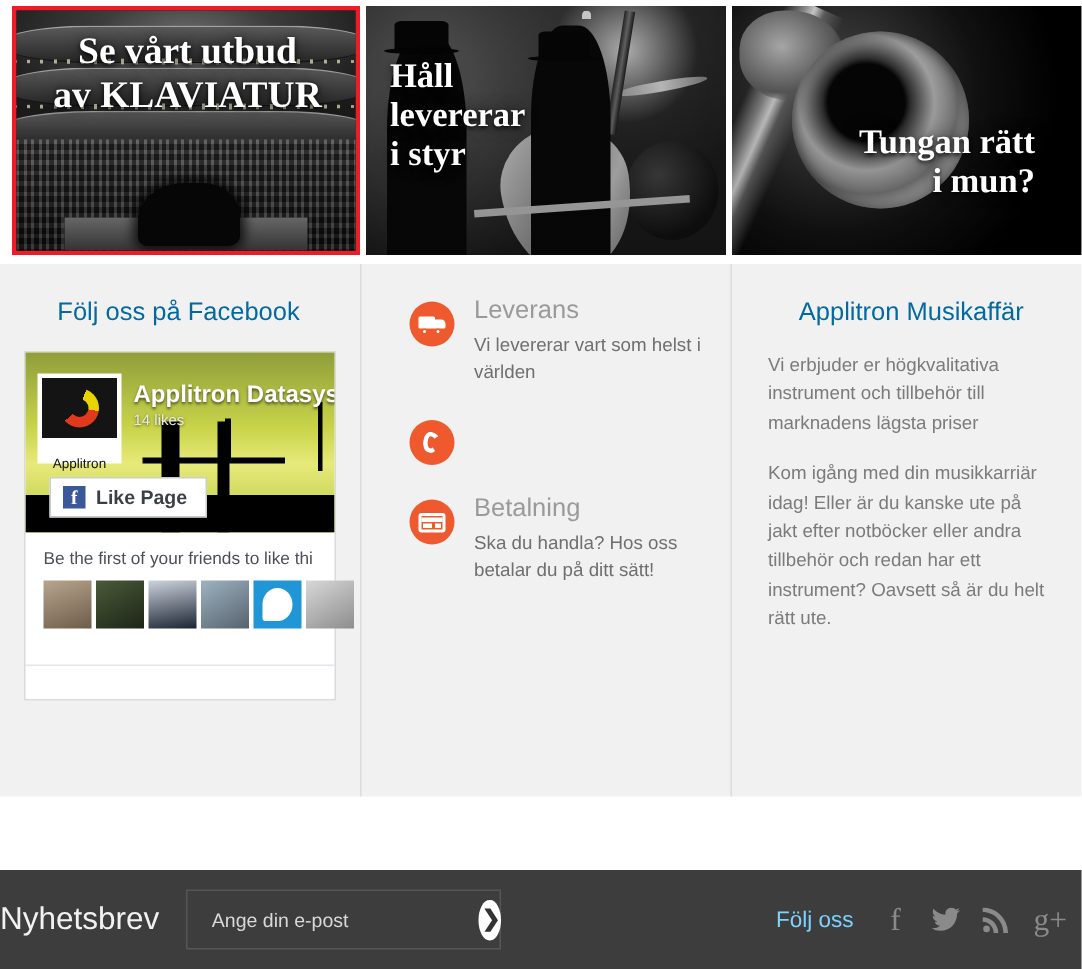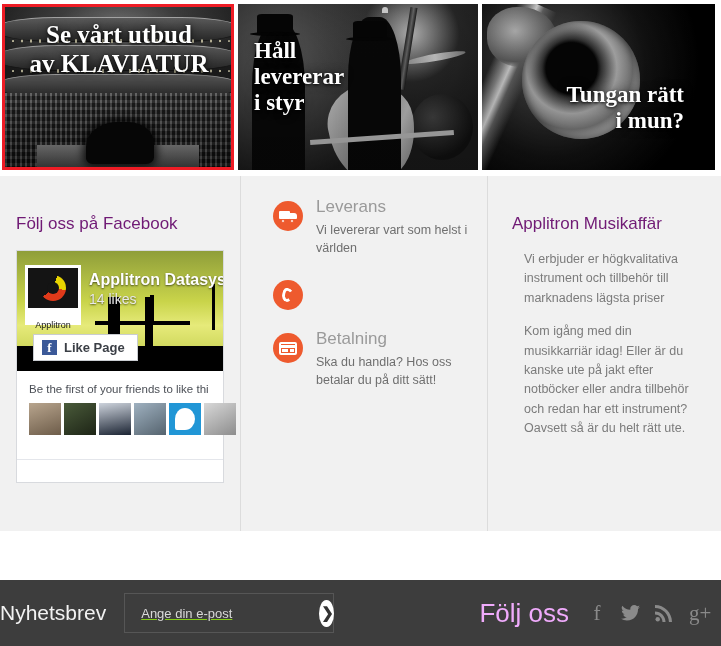--- a/index.html
+++ b/index.html
@@ -10,20 +10,21 @@
     font-family: "Liberation Sans", sans-serif;
     overflow: hidden;
   }
 
   
   .banner-row {
     display: flex;
     gap: 4px;
     padding: 4px 0 0 0;
     height: 170px;
+    justify-content: flex-end;
   }
   .banner {
     position: relative;
     overflow: hidden;
     background: #0d0d0d;
   }
   .banner-1 { width: 232px; margin-left: 2px; border: 3px solid #ee1c25; }
   .banner-2 { width: 240px; }
   .banner-3 { width: 233px; }
 
@@ -183,23 +184,24 @@
     height: 355px;
     display: flex;
   }
   .col { padding: 22px 18px 0 16px; }
   .col-fb  { width: 240px; }
   .col-mid { width: 247px; border-left: 1px solid #dcdcdc; padding-left: 32px; }
   .col-txt { width: 234px; border-left: 1px solid #dcdcdc; padding-left: 24px; }
 
   .col-head {
     font-size: 17px;
-    color: #701a75;
+    color: #0369a1;
     font-weight: 400;
-    margin: 16px 0 16px 0;
+    margin: 0 0 16px 0;
+    text-align: center;
   }
 
   
   .fb-widget {
     width: 208px;
     background: #fff;
     border: 1px solid #d8dade;
     position: relative;
   }
   .fb-cover {
@@ -253,21 +255,21 @@
     font-family: "Liberation Sans", sans-serif;
   }
   .fb-pagename {
     position: absolute; left: 72px; top: 20px;
     color: #fff; font-size: 16px; font-weight: 700;
     white-space: nowrap;
     text-shadow: 0 1px 2px rgba(0,0,0,.6);
   }
   .fb-likes {
     position: absolute; left: 72px; top: 40px;
-    color: #eaeaea; font-size: 14px;
+    color: #eaeaea; font-size: 10px;
     text-shadow: 0 1px 2px rgba(0,0,0,.6);
   }
   .fb-likebtn {
     position: absolute; left: 16px; bottom: 10px;
     background: #fff;
     border: 1px solid #c9ccd1;
     padding: 5px 12px 5px 8px;
     display: flex; align-items: center; gap: 7px;
     font-size: 13px; color: #3b3f46; font-weight: 700;
   }
@@ -350,21 +352,21 @@
   }
   .ic-card-chip {
     position: absolute; left: 1px; bottom: 1px; width: 6px; height: 3px; background: #fff;
   }
   .ic-card-chip2 {
     position: absolute; left: 9px; bottom: 1px; width: 4px; height: 3px; background: #fff;
   }
 
   
   .body-p {
-    font-size: 12.5px; color: #7b7b7b; line-height: 1.55; margin: 0 0 14px 12px;
+    font-size: 12.5px; color: #7b7b7b; line-height: 1.55; margin: 0 0 14px 0;
   }
 
   
   .footer {
     position: absolute; left: 0; right: 0; bottom: 0;
     height: 66px;
     background: #3d3d3d;
     display: flex; align-items: center;
   }
   .nl-label {
@@ -373,35 +375,35 @@
   }
   .nl-field {
     width: 210px; height: 40px;
     border: 1px solid #565656;
     display: flex; align-items: center;
     padding: 0 6px 0 14px;
     position: relative;
   }
   .nl-input {
     flex: 1; background: transparent; border: 0; outline: none;
-    color: #84cc16; font-size: 13px; font-family: "Liberation Sans", sans-serif; text-decoration: underline;
+    color: #84cc16; font-size: 13px; font-family: "Liberation Sans", sans-serif;
   }
   .nl-input::placeholder { color: #d9d9d9; opacity: 1; }
   .nl-submit {
     width: 27px; height: 27px; border-radius: 50%;
     background: #fff; border: 0; cursor: pointer;
     display: flex; align-items: center; justify-content: center;
     color: #333; font-size: 15px; font-weight: 700; line-height: 1;
     padding: 0 0 1px 2px;
   }
   .follow-wrap {
     margin-left: auto; margin-right: 10px;
     display: flex; align-items: center; gap: 14px;
   }
-  .follow-label { color: #f0abfc; font-size: 26px; margin-right: 4px; }
+  .follow-label { color: #7dd3fc; font-size: 15px; margin-right: 4px; }
   .soc {
     color: #8a8a8a; font-size: 19px; line-height: 1;
     font-family: "Liberation Serif", serif; cursor: pointer;
     display: inline-block; width: 20px; text-align: center;
   }
   .soc svg { display: block; }
 </style>
 </head>
 <body>
 

